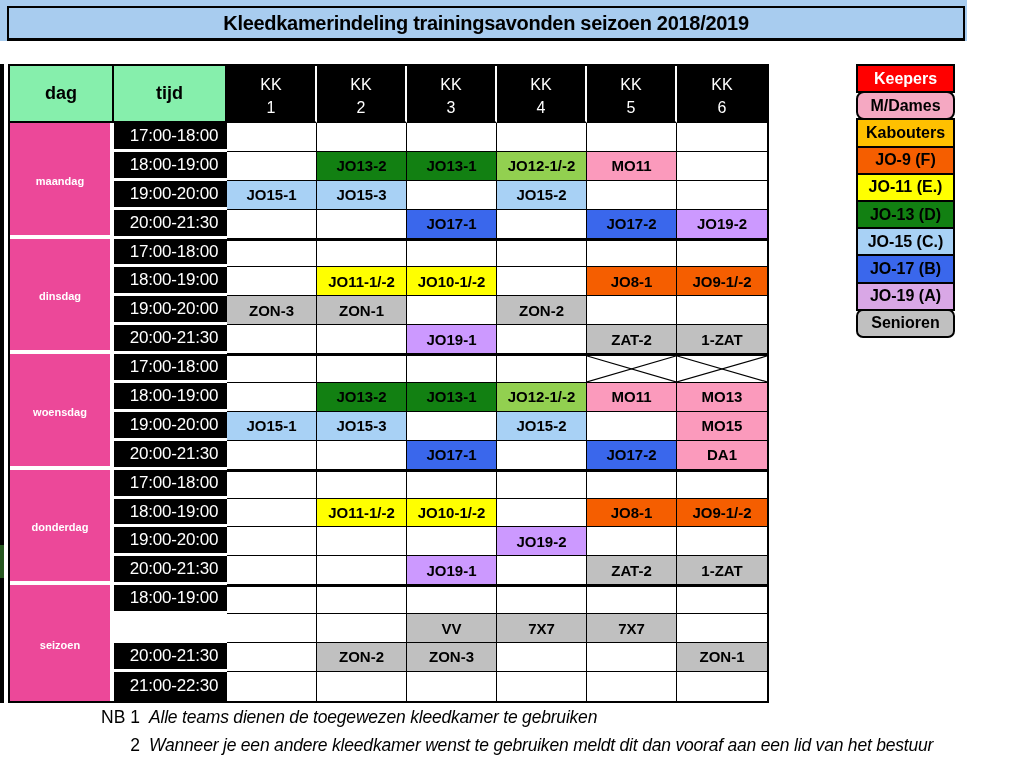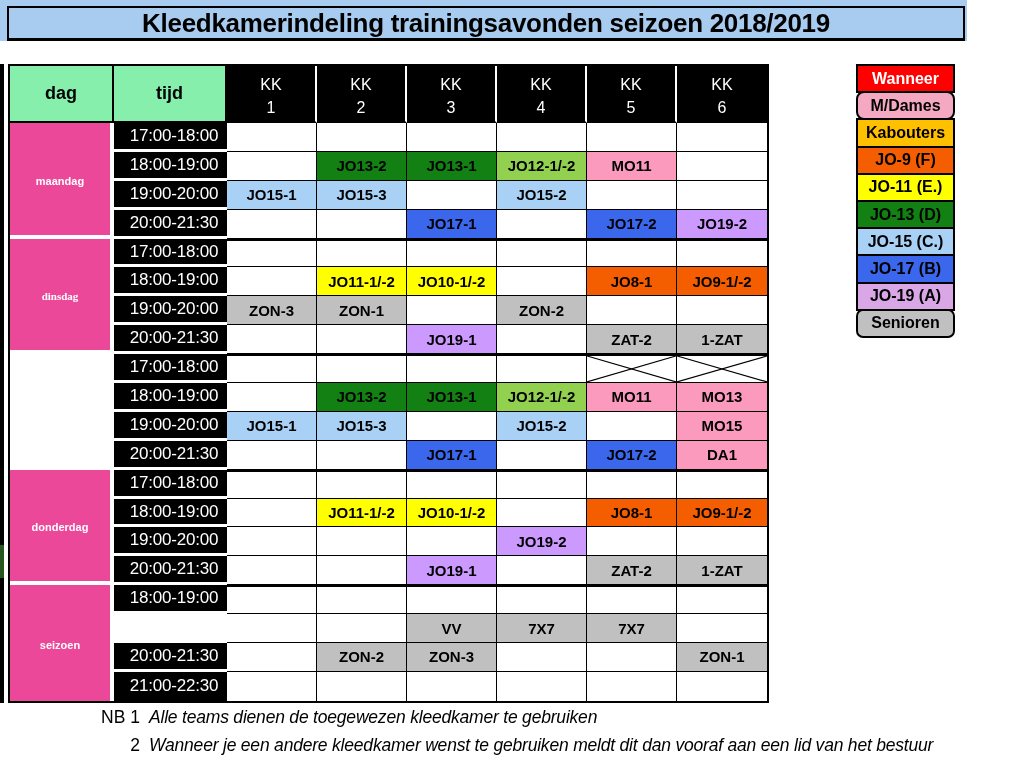--- a/index.html
+++ b/index.html
@@ -6,21 +6,21 @@
   body{
     width:1022px;height:767px;position:relative;background:#fff;
     font-family:"Liberation Sans", sans-serif;color:#000;overflow:hidden;
   }
   
   .title-bar{position:absolute;left:0;top:0;width:967px;height:41px;background:#A8CCEF;}
   .title-box{
     position:absolute;left:7px;top:6px;right:2px;bottom:0;
     border:2px solid #000;border-bottom:3px solid #000;
     display:flex;align-items:center;justify-content:center;
-    font-weight:bold;font-size:26px;letter-spacing:-0.3px;
+    font-weight:bold;font-size:20px;letter-spacing:-0.3px;
   }
   
   .left-strip{position:absolute;left:0;top:64px;width:4px;height:639px;background:#000;}
   .left-strip-green{position:absolute;left:0;top:545px;width:4px;height:33px;background:#25571F;}
   
   .sched{
     position:absolute;left:8px;top:64px;
     display:grid;
     grid-template-columns:104px 113px repeat(6,90px);
     grid-template-rows:57px repeat(20,28.9px);
@@ -131,21 +131,21 @@
     <div class="g-cell" style="grid-area: 4 / 6; background: rgb(168, 209, 245);">JO15-2</div>
     <div class="g-cell" style="grid-area: 4 / 7;"></div>
     <div class="g-cell lastcol" style="grid-area: 4 / 8;"></div>
     <div class="time-cell" style="grid-area: 5 / 2;">20:00-21:30</div>
     <div class="g-cell" style="grid-area: 5 / 3;"></div>
     <div class="g-cell" style="grid-area: 5 / 4;"></div>
     <div class="g-cell" style="grid-area: 5 / 5; background: rgb(58, 103, 236);">JO17-1</div>
     <div class="g-cell" style="grid-area: 5 / 6;"></div>
     <div class="g-cell" style="grid-area: 5 / 7; background: rgb(58, 103, 236);">JO17-2</div>
     <div class="g-cell lastcol" style="grid-area: 5 / 8; background: rgb(204, 153, 255);">JO19-2</div>
-    <div class="day-cell" style="grid-area: 6 / 1 / span 4; font-family: Liberation Serif, serif;">dinsdag</div>
+    <div class="day-cell" style="grid-area: 6 / 1 / span 4;">dinsdag</div>
     <div class="time-cell" style="grid-area: 6 / 2;">17:00-18:00</div>
     <div class="g-cell group-top" style="grid-area: 6 / 3;"></div>
     <div class="g-cell group-top" style="grid-area: 6 / 4;"></div>
     <div class="g-cell group-top" style="grid-area: 6 / 5;"></div>
     <div class="g-cell group-top" style="grid-area: 6 / 6;"></div>
     <div class="g-cell group-top" style="grid-area: 6 / 7;"></div>
     <div class="g-cell lastcol group-top" style="grid-area: 6 / 8;"></div>
     <div class="time-cell" style="grid-area: 7 / 2;">18:00-19:00</div>
     <div class="g-cell" style="grid-area: 7 / 3;"></div>
     <div class="g-cell" style="grid-area: 7 / 4; background: rgb(255, 255, 0);">JO11-1/-2</div>
@@ -160,20 +160,21 @@
     <div class="g-cell" style="grid-area: 8 / 6; background: rgb(192, 192, 192);">ZON-2</div>
     <div class="g-cell" style="grid-area: 8 / 7;"></div>
     <div class="g-cell lastcol" style="grid-area: 8 / 8;"></div>
     <div class="time-cell" style="grid-area: 9 / 2;">20:00-21:30</div>
     <div class="g-cell" style="grid-area: 9 / 3;"></div>
     <div class="g-cell" style="grid-area: 9 / 4;"></div>
     <div class="g-cell" style="grid-area: 9 / 5; background: rgb(204, 153, 255);">JO19-1</div>
     <div class="g-cell" style="grid-area: 9 / 6;"></div>
     <div class="g-cell" style="grid-area: 9 / 7; background: rgb(192, 192, 192);">ZAT-2</div>
     <div class="g-cell lastcol" style="grid-area: 9 / 8; background: rgb(192, 192, 192);">1-ZAT</div>
+    <div class="day-cell" style="grid-area: 10 / 1 / span 4;">woensdag</div>
     <div class="time-cell" style="grid-area: 10 / 2;">17:00-18:00</div>
     <div class="g-cell group-top" style="grid-area: 10 / 3;"></div>
     <div class="g-cell group-top" style="grid-area: 10 / 4;"></div>
     <div class="g-cell group-top" style="grid-area: 10 / 5;"></div>
     <div class="g-cell group-top" style="grid-area: 10 / 6;"></div>
     <div class="g-cell group-top" style="grid-area: 10 / 7;">
       <svg viewBox="0 0 100 100" preserveAspectRatio="none">
         <line x1="0" y1="0" x2="100" y2="100" stroke="#000" stroke-width="1.2" vector-effect="non-scaling-stroke"></line>
         <line x1="0" y1="100" x2="100" y2="0" stroke="#000" stroke-width="1.2" vector-effect="non-scaling-stroke"></line>
       </svg>
@@ -258,21 +259,21 @@
     <div class="time-cell last" style="grid-area: 21 / 2;">21:00-22:30</div>
     <div class="g-cell lastrow" style="grid-area: 21 / 3;"></div>
     <div class="g-cell lastrow" style="grid-area: 21 / 4;"></div>
     <div class="g-cell lastrow" style="grid-area: 21 / 5;"></div>
     <div class="g-cell lastrow" style="grid-area: 21 / 6;"></div>
     <div class="g-cell lastrow" style="grid-area: 21 / 7;"></div>
     <div class="g-cell lastcol lastrow" style="grid-area: 21 / 8;"></div>
   </div>
 
 <div class="legend" id="legend">
-    <div class="legend-item" style="background: rgb(255, 0, 0); color: rgb(255, 255, 255);">Wanneer</div>
+    <div class="legend-item" style="background: rgb(255, 0, 0); color: rgb(255, 255, 255);">Keepers</div>
     <div class="legend-item" style="background: rgb(245, 168, 194); color: rgb(0, 0, 0); border-radius: 8px;">M/Dames</div>
     <div class="legend-item" style="background: rgb(255, 192, 0); color: rgb(0, 0, 0);">Kabouters</div>
     <div class="legend-item" style="background: rgb(245, 94, 0); color: rgb(0, 0, 0);">JO-9 (F)</div>
     <div class="legend-item" style="background: rgb(255, 255, 0); color: rgb(0, 0, 0);">JO-11 (E.)</div>
     <div class="legend-item" style="background: rgb(18, 128, 18); color: rgb(0, 0, 0);">JO-13 (D)</div>
     <div class="legend-item" style="background: rgb(168, 209, 245); color: rgb(0, 0, 0);">JO-15 (C.)</div>
     <div class="legend-item" style="background: rgb(58, 103, 236); color: rgb(0, 0, 0);">JO-17 (B)</div>
     <div class="legend-item" style="background: rgb(217, 167, 230); color: rgb(0, 0, 0);">JO-19 (A)</div>
     <div class="legend-item" style="background: rgb(192, 192, 192); color: rgb(0, 0, 0); border-radius: 7px;">Senioren</div>
   </div>

